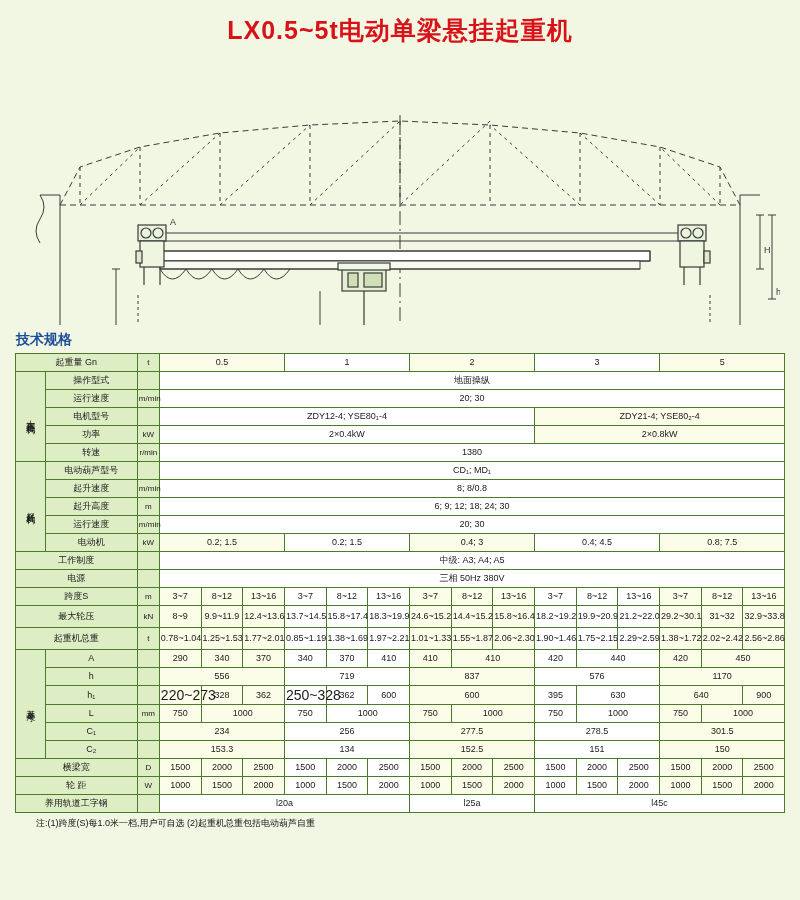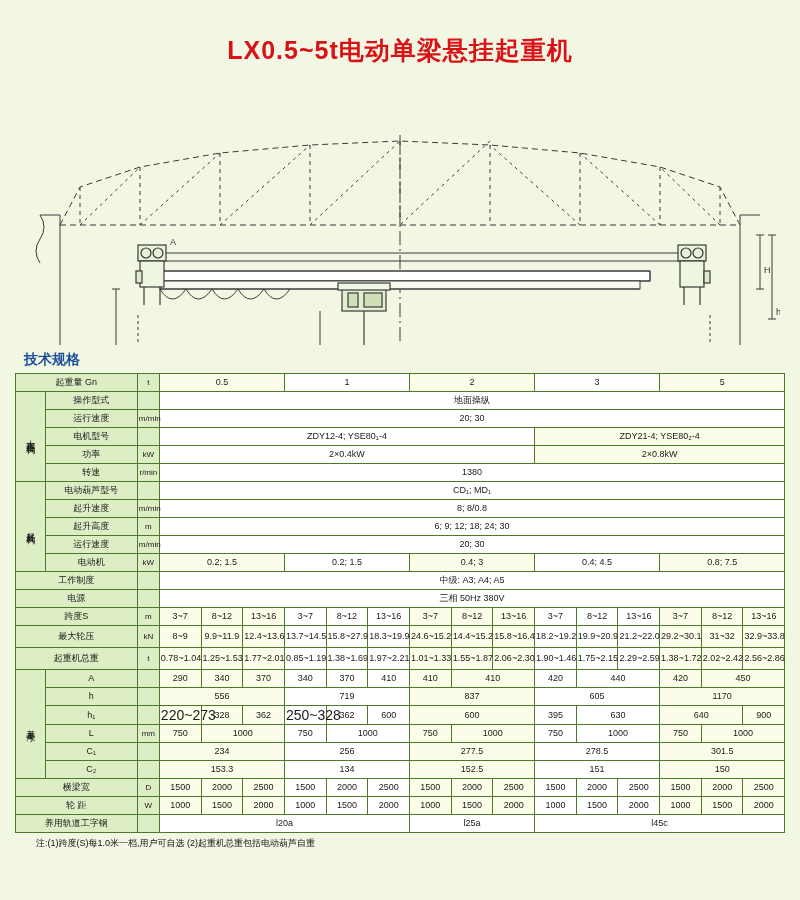--- a/index.html
+++ b/index.html
@@ -9,32 +9,32 @@
     font-family:"Liberation Sans","DejaVu Sans",sans-serif;
     color:#222;
     overflow:hidden;
   }
   .title{
     text-align:center;
     color:#d81217;
     font-size:25px;
     font-weight:bold;
     letter-spacing:1px;
-    padding-top:34px;
+    padding-top:14px;
   }
   .diagram{
     width:760px;height:270px;
     margin:8px auto 0 auto;
     position:relative;
   }
   .section-title{
     color:#1d4f99;
     font-weight:bold;
     font-size:14px;
-    margin:6px 0 4px 24px;
+    margin:6px 0 4px 16px;
   }
   table.spec{
     border-collapse:collapse;
     width:770px;
     margin:0 auto;
     font-size:9px;
     background:#ffffff;
     table-layout:fixed;
   }
   table.spec td{
@@ -263,21 +263,21 @@
       <td class="c-c">13~16</td>
     </tr>
 
     <tr style="height:22px">
       <td class="lbl" colspan="3">最大轮压</td>
       <td class="unit">kN</td>
       <td class="c-c">8~9</td>
       <td class="c-c">9.9~11.9</td>
       <td class="c-c">12.4~13.6</td>
       <td class="c-a">13.7~14.5</td>
-      <td class="c-a">15.8~27.9</td>
+      <td class="c-a">15.8~17.4</td>
       <td class="c-a">18.3~19.9</td>
       <td class="c-c red">24.6~15.2</td>
       <td class="c-c">14.4~15.2</td>
       <td class="c-c">15.8~16.4</td>
       <td class="c-a">18.2~19.2</td>
       <td class="c-a">19.9~20.9</td>
       <td class="c-a">21.2~22.0</td>
       <td class="c-c">29.2~30.1</td>
       <td class="c-c">31~32</td>
       <td class="c-c">32.9~33.8</td>
@@ -320,21 +320,21 @@
       <td class="c-c">420</td>
       <td class="c-c" colspan="2">450</td>
     </tr>
 
     <tr>
       <td class="lbl" colspan="2">h</td>
       <td class="unit"></td>
       <td class="c-c" colspan="3">556</td>
       <td class="c-a" colspan="3">719</td>
       <td class="c-c" colspan="3">837</td>
-      <td class="c-a" colspan="3">605</td>
+      <td class="c-a" colspan="3">576</td>
       <td class="c-c" colspan="3">1170</td>
     </tr>
 
     <tr>
       <td class="lbl" colspan="2">h₁</td>
       <td class="unit"></td>
       <td class="c-c" style="font-size:14px">220~273</td>
       <td class="c-c">328</td>
       <td class="c-c">362</td>
       <td class="c-a" style="font-size:14px">250~328</td>

